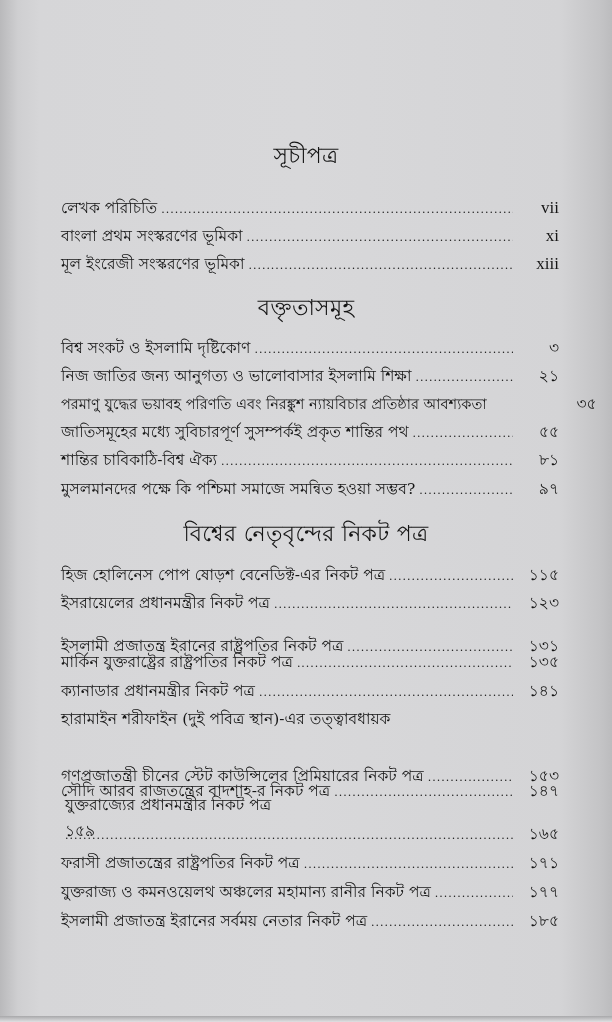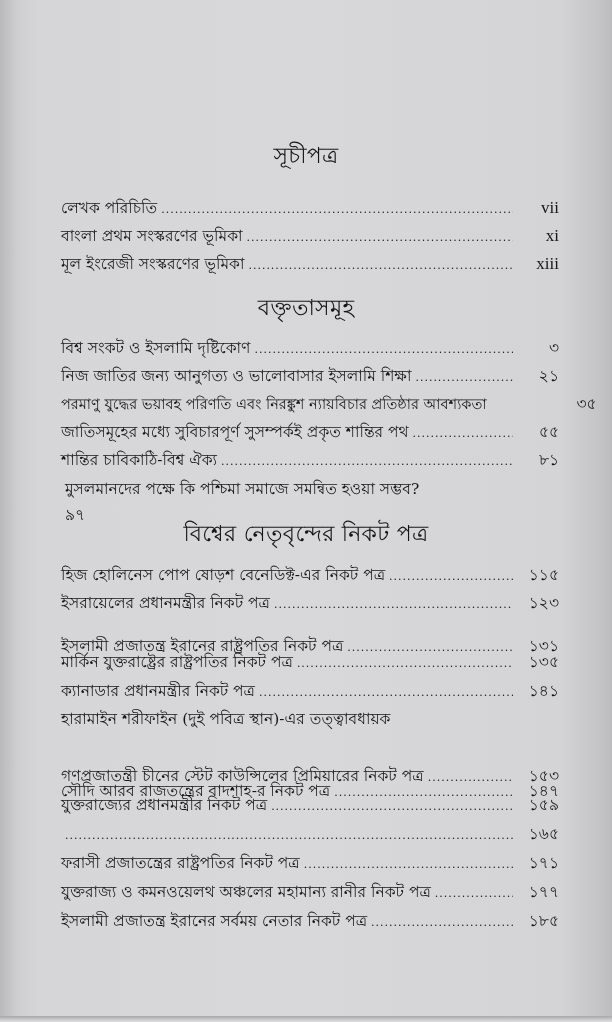--- a/index.html
+++ b/index.html
@@ -114,21 +114,21 @@
   <div class="toc-row" style="top:420px;">
     <span class="label">জাতিসমূহের মধ্যে সুবিচারপূর্ণ সুসম্পর্কই প্রকৃত শান্তির পথ</span>
     <span class="dots"></span>
     <span class="page-num">৫৫</span>
   </div>
   <div class="toc-row" style="top:448px;">
     <span class="label">শান্তির চাবিকাঠি-বিশ্ব ঐক্য</span>
     <span class="dots"></span>
     <span class="page-num">৮১</span>
   </div>
-  <div class="toc-row" style="top:477px;flex-direction:column;">
+  <div class="toc-row" style="top:477px;">
     <span class="label">মুসলমানদের পক্ষে কি পশ্চিমা সমাজে সমন্বিত হওয়া সম্ভব?</span>
     <span class="dots"></span>
     <span class="page-num">৯৭</span>
   </div>
 
   <h2 class="section-title" style="top:516px;">বিশ্বের নেতৃবৃন্দের নিকট পত্র</h2>
 
   <div class="toc-row" style="top:563px;">
     <span class="label">হিজ হোলিনেস পোপ ষোড়শ বেনেডিক্ট-এর নিকট পত্র</span>
     <span class="dots"></span>
@@ -160,21 +160,21 @@
   <div class="toc-row" style="top:735px;margin-top:44px;">
     <span class="label">সৌদি আরব রাজতন্ত্রের বাদশাহ-র নিকট পত্র</span>
     <span class="dots"></span>
     <span class="page-num">১৪৭</span>
   </div>
   <div class="toc-row" style="top:764px;">
     <span class="label">গণপ্রজাতন্ত্রী চীনের স্টেট কাউন্সিলের প্রিমিয়ারের নিকট পত্র</span>
     <span class="dots"></span>
     <span class="page-num">১৫৩</span>
   </div>
-  <div class="toc-row" style="top:793px;">
+  <div class="toc-row" style="top:793px;flex-direction:column;">
     <span class="label">যুক্তরাজ্যের প্রধানমন্ত্রীর নিকট পত্র</span>
     <span class="dots"></span>
     <span class="page-num">১৫৯</span>
   </div>
   <div class="toc-row" style="top:822px;">
     <span class="dots"></span>
     <span class="page-num">১৬৫</span>
   </div>
   <div class="toc-row" style="top:851px;">
     <span class="label">ফরাসী প্রজাতন্ত্রের রাষ্ট্রপতির নিকট পত্র</span>

